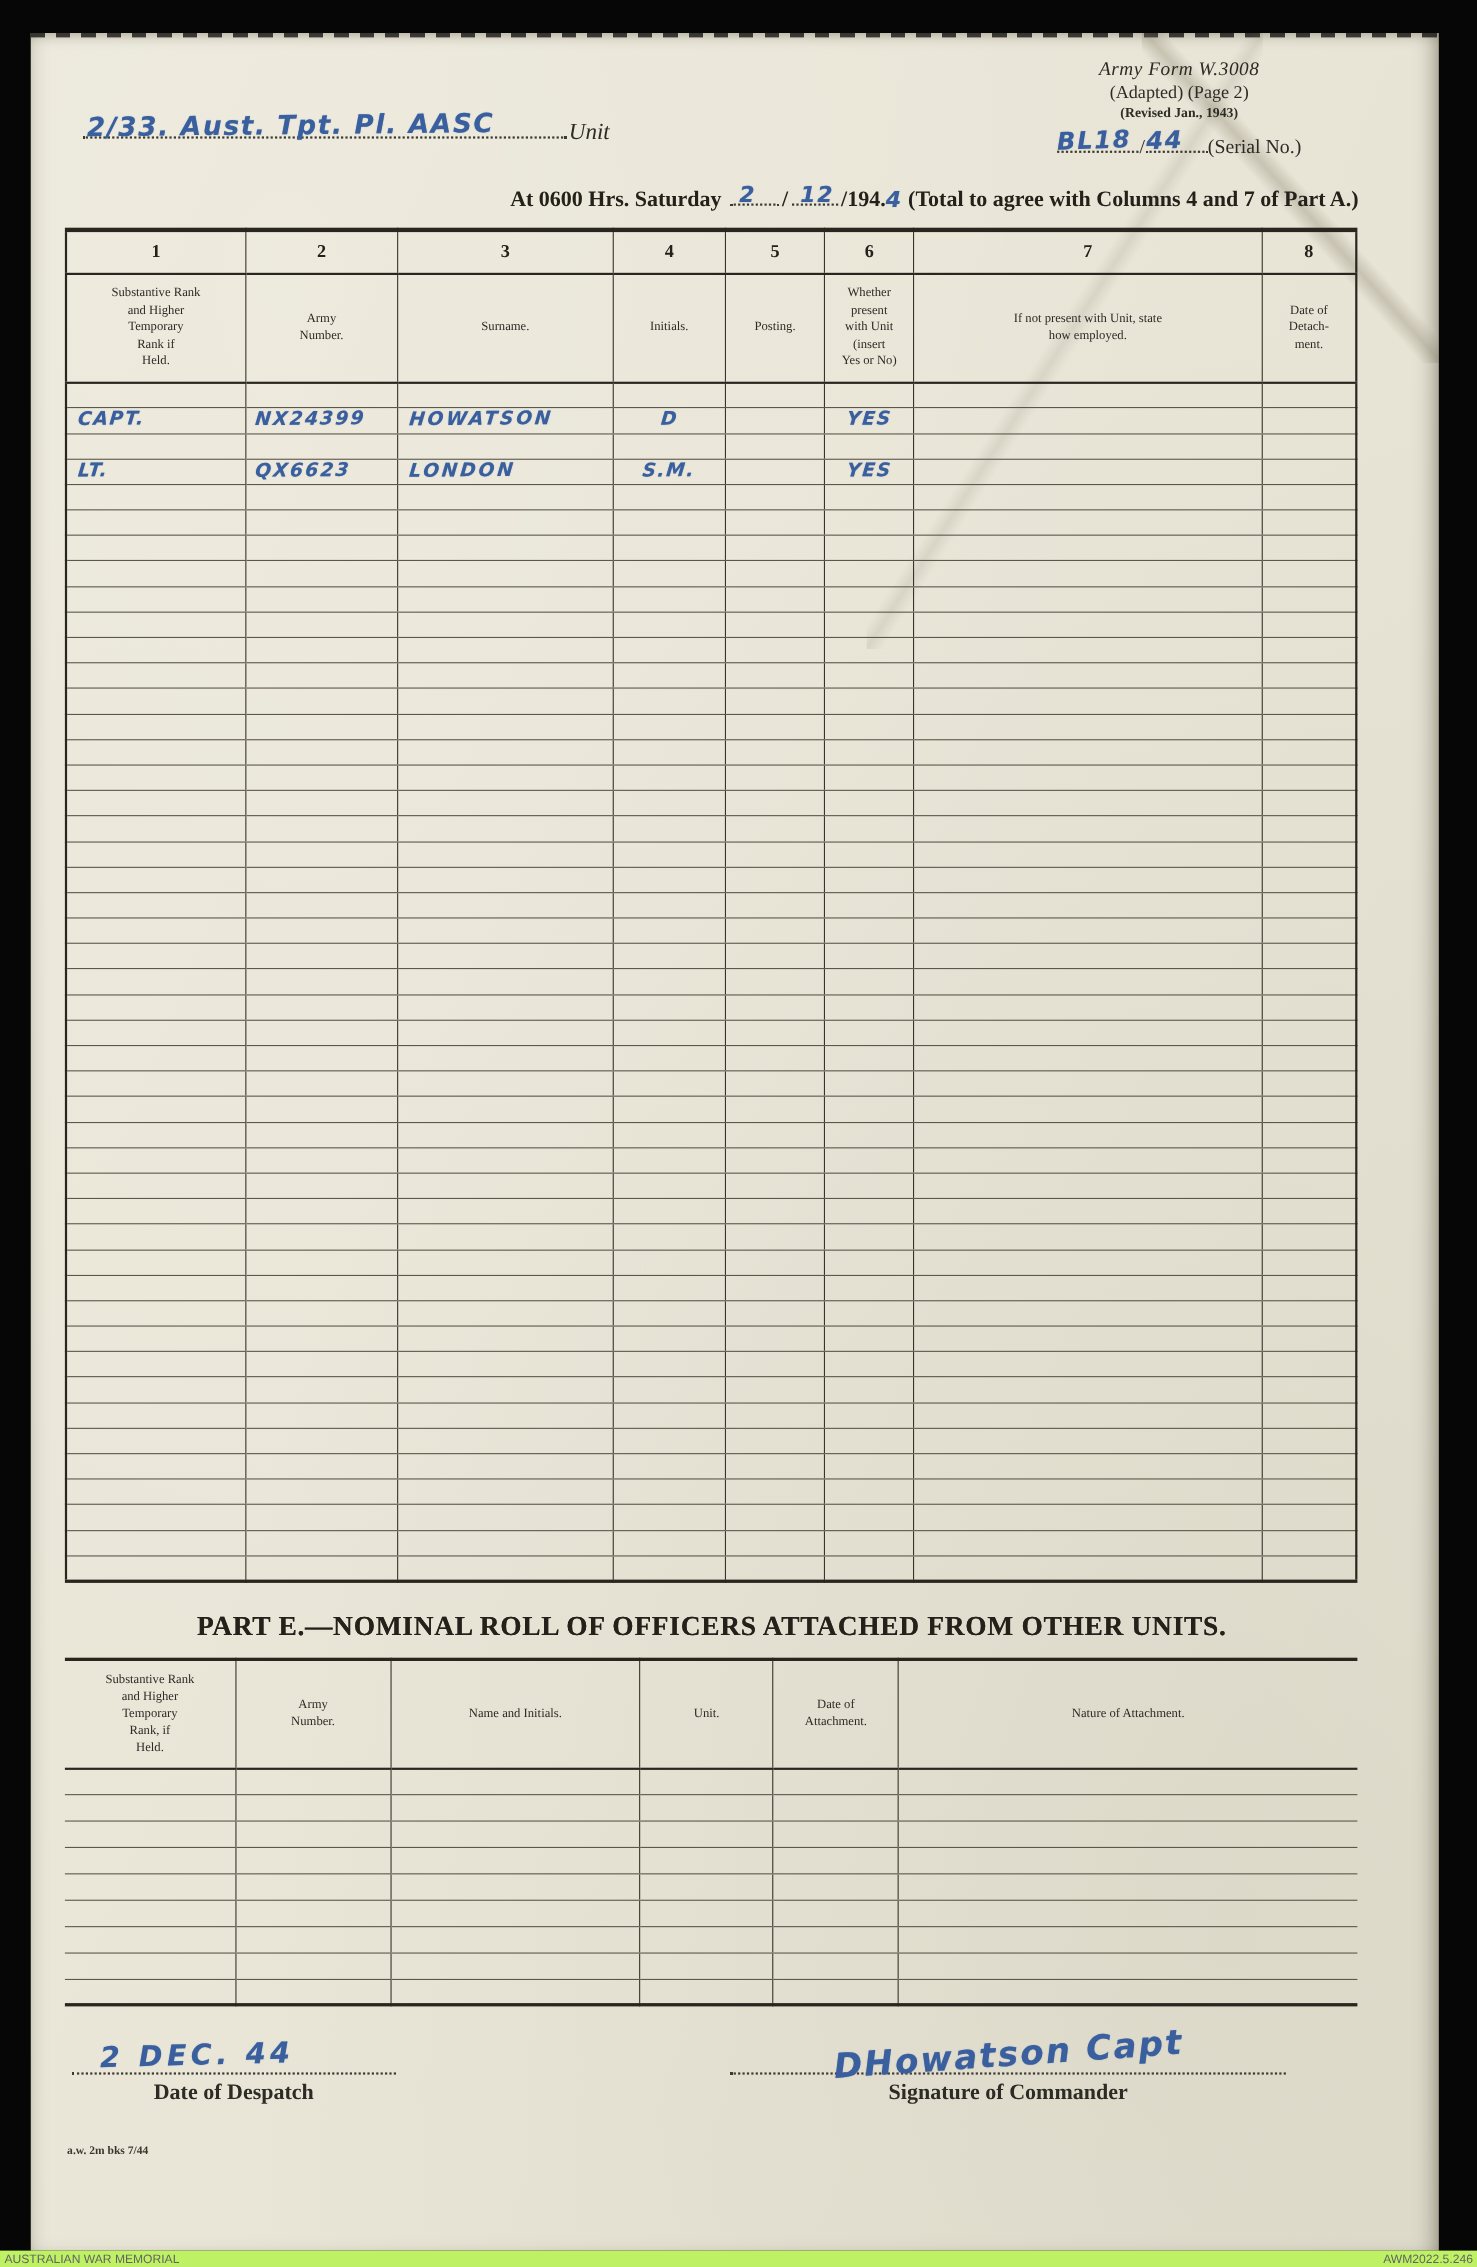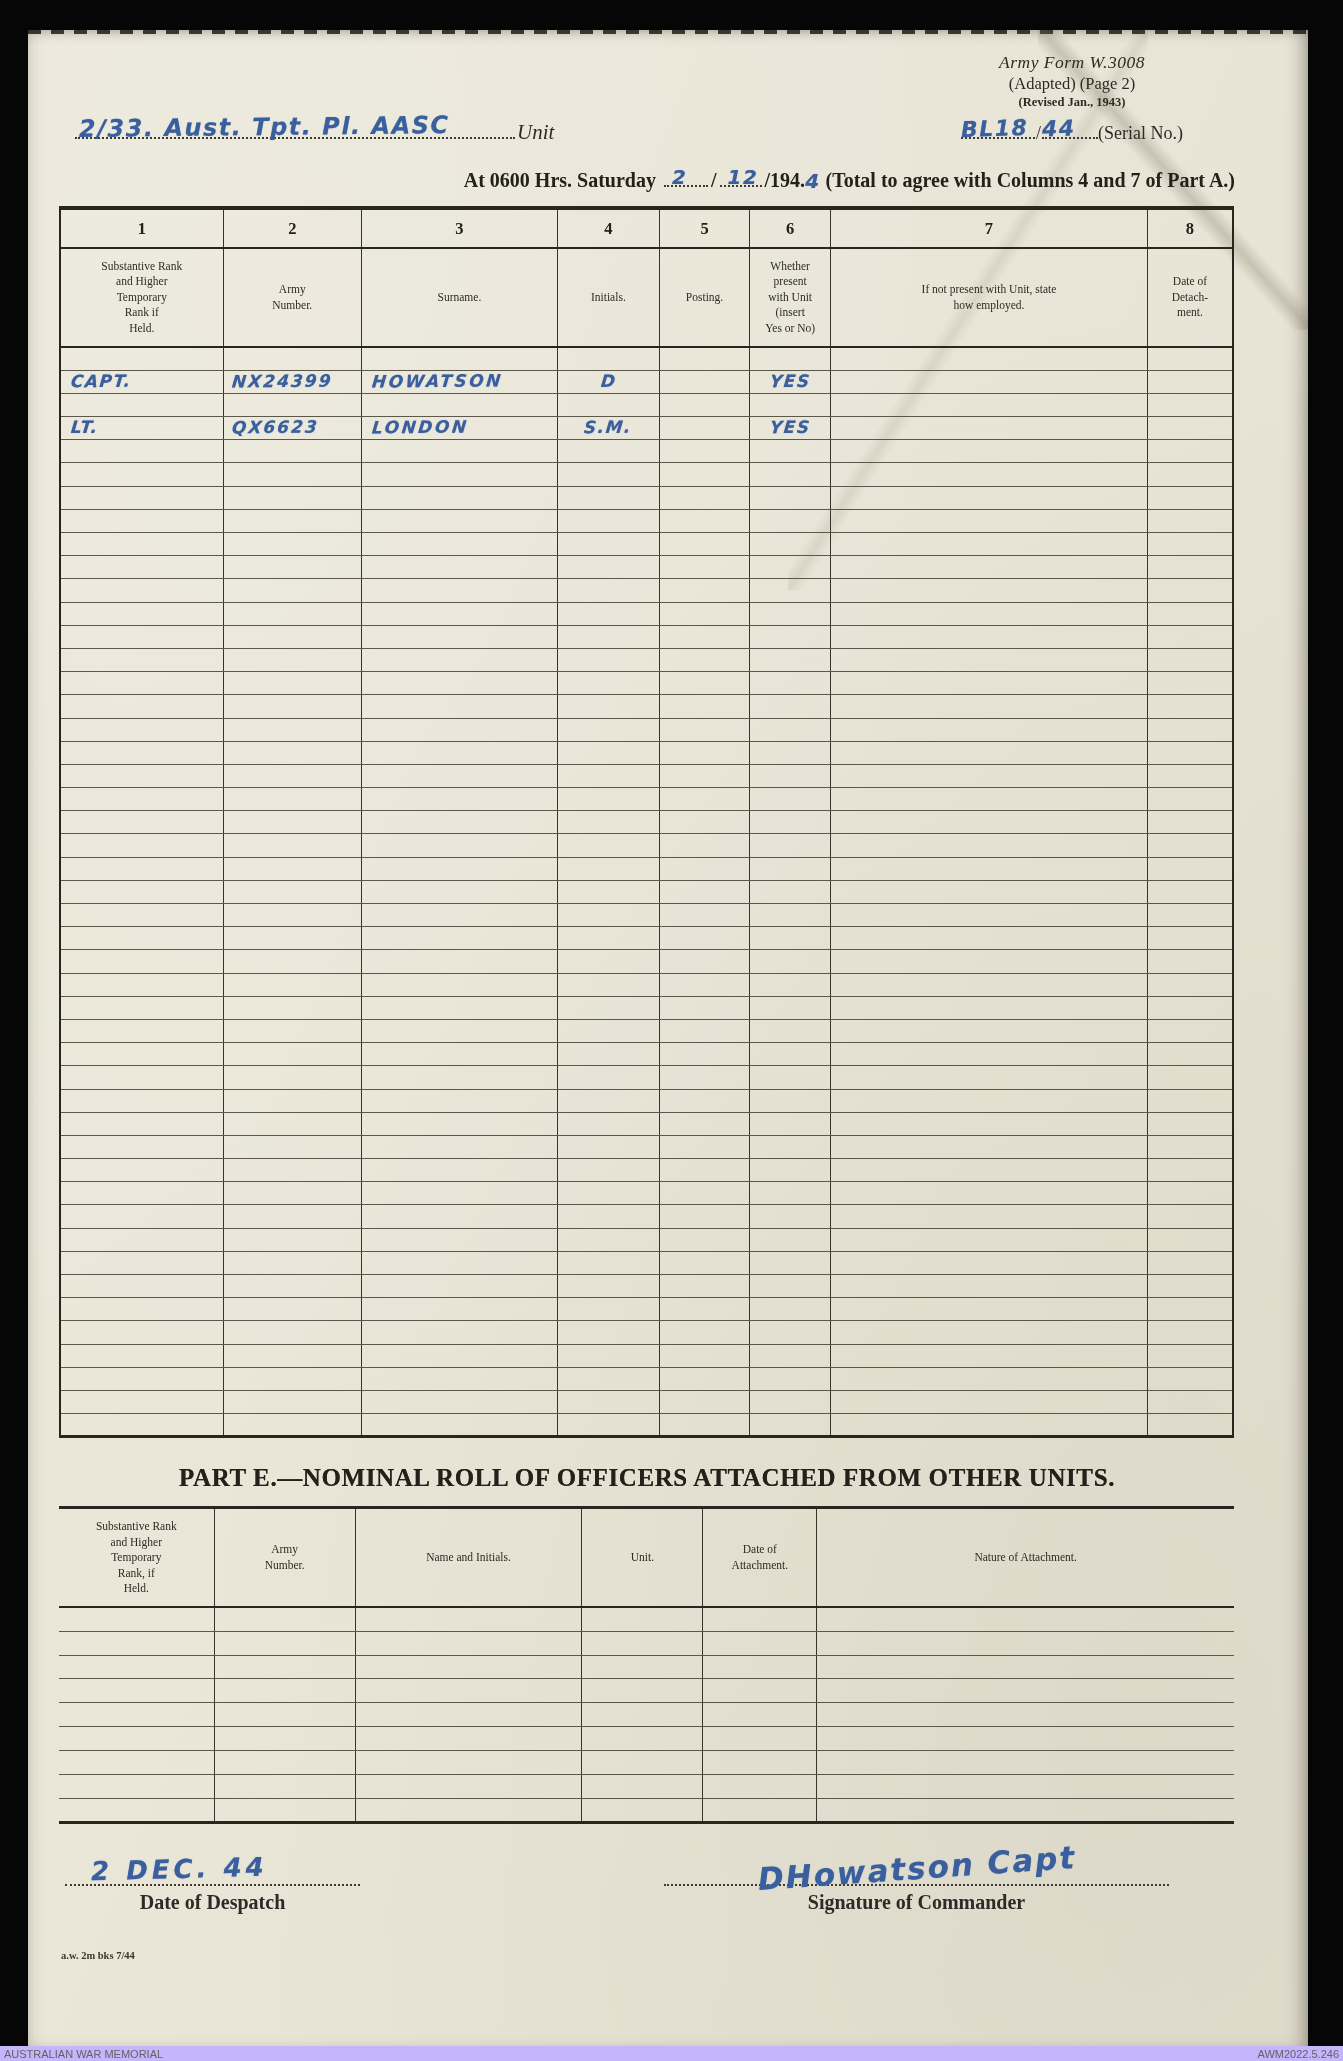--- a/index.html
+++ b/index.html
@@ -24,21 +24,21 @@
 
   .content{position:absolute;left:31px;top:0;width:1176px;color:#2d2b25;}
 
   
   .hw{font-family:"DejaVu Sans", sans-serif;font-style:italic;font-weight:bold;
       color:#3a5f9e;letter-spacing:1.5px;white-space:nowrap;
       text-shadow:0 0 1px rgba(58,95,158,0.55);}
 
   
   .head-row{display:flex;justify-content:space-between;padding-top:22px;}
-  .unit-line{margin-left:16px;margin-top:59px;white-space:nowrap;text-align:right;}
+  .unit-line{margin-left:16px;margin-top:46px;white-space:nowrap;text-align:right;}
   .dotted-slot{display:inline-block;position:relative;border-bottom:2px dotted #3c3a30;vertical-align:baseline;}
   .unit-slot{width:440px;height:26px;}
   .unit-hw{position:absolute;left:4px;bottom:-4px;font-size:24px;transform:rotate(-0.6deg);}
   .unit-label{font-style:italic;font-size:21px;margin-left:2px;}
   .form-block{text-align:center;margin-right:52px;line-height:1.25;}
   .form-l1{font-style:italic;font-size:17.5px;letter-spacing:0.5px;}
   .form-l2{font-size:16.5px;}
   .form-l3{font-size:12.5px;font-weight:bold;}
   .serial-line{margin-top:9px;font-size:18px;white-space:nowrap;}
   .serial-slot1{width:74px;height:18px;}
@@ -94,21 +94,21 @@
   .sig-right{width:505px;margin-right:66px;}
   .sig-line{position:relative;height:46px;border-bottom:2px dotted #3c3a30;}
   .despatch-hw{position:absolute;left:26px;bottom:0;font-size:26px;transform:rotate(-1.5deg);letter-spacing:4px;}
   .signature-hw{position:absolute;left:50%;bottom:-2px;font-size:31px;
     transform:translateX(-50%) rotate(-4deg);letter-spacing:2px;}
   .sig-label{font-weight:bold;font-size:20px;margin-top:5px;color:#2d2b25;}
 
   .imprint{margin-top:36px;margin-left:2px;font-size:10.5px;font-weight:bold;color:#3a382e;}
 
   
-  .awm-footer{position:absolute;left:0;bottom:0;width:1343px;height:15px;background:#c4b5fd;
+  .awm-footer{position:absolute;left:0;bottom:0;width:1343px;height:15px;background:#bef264;
     display:flex;justify-content:space-between;align-items:center;
     font-family:"Liberation Sans", sans-serif;font-size:11px;color:#636363;
     padding:0 4px;box-sizing:border-box;}
 </style>
 </head>
 <body>
 
 <div class="stage">
   <div class="paper">
     <div class="perforation"></div>

